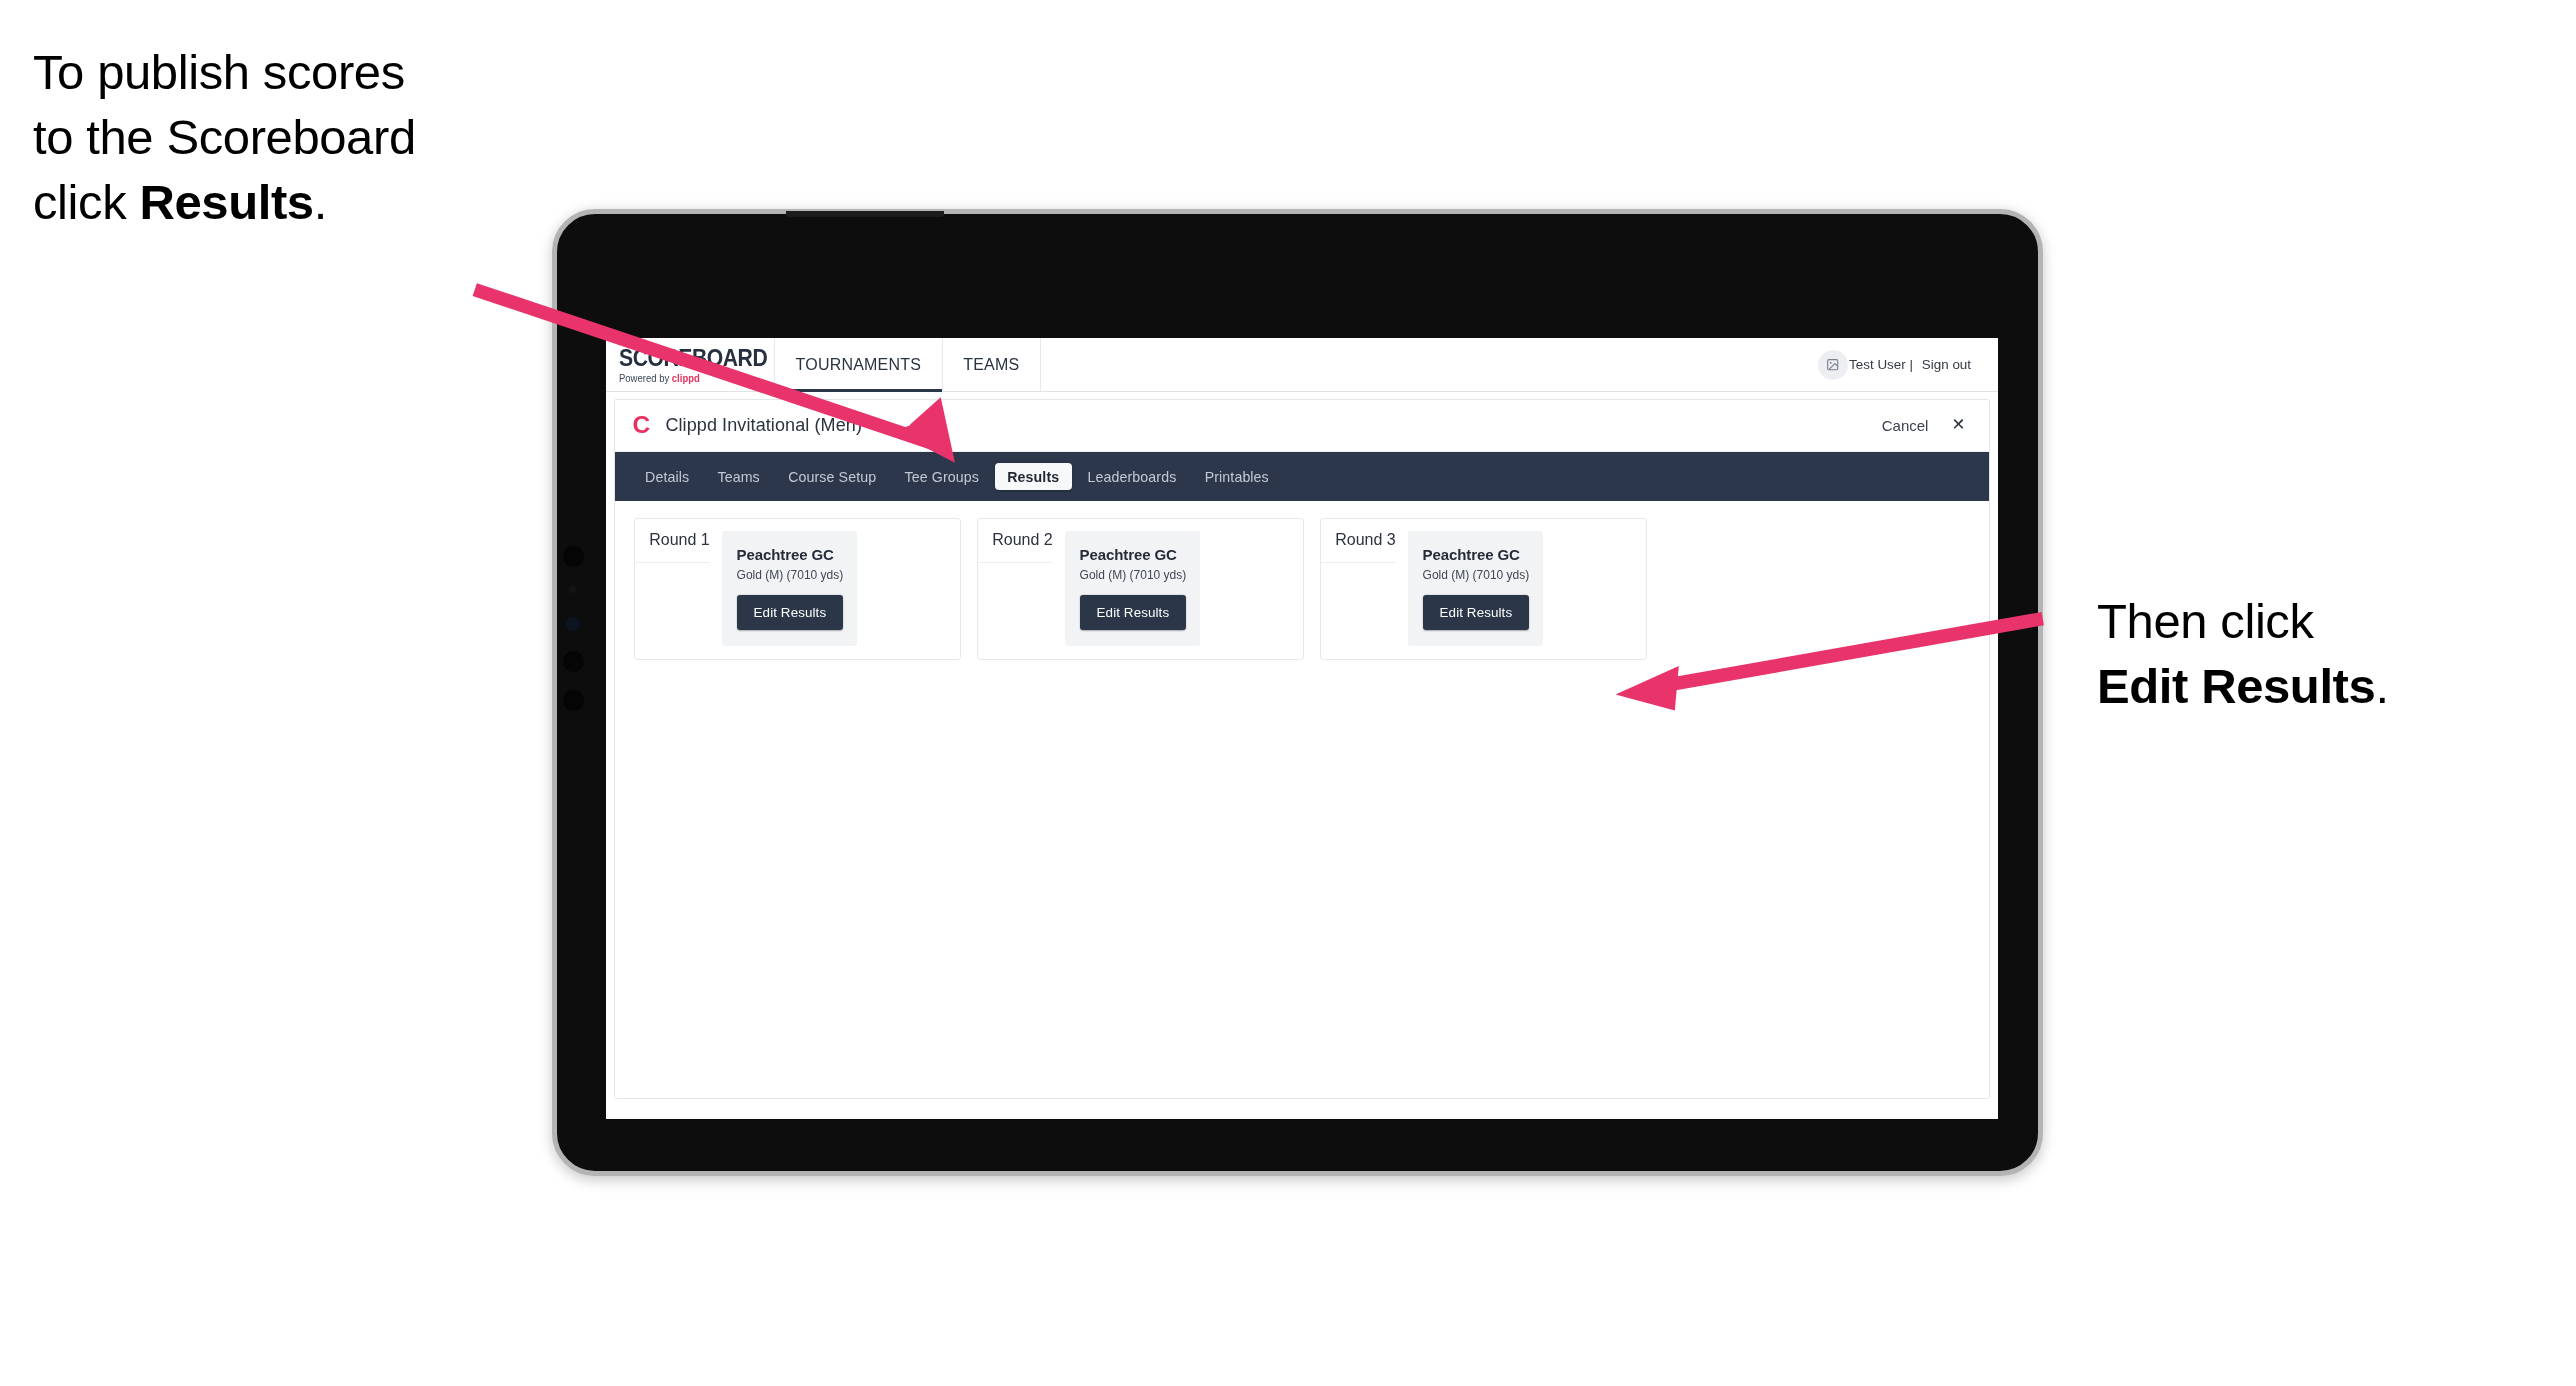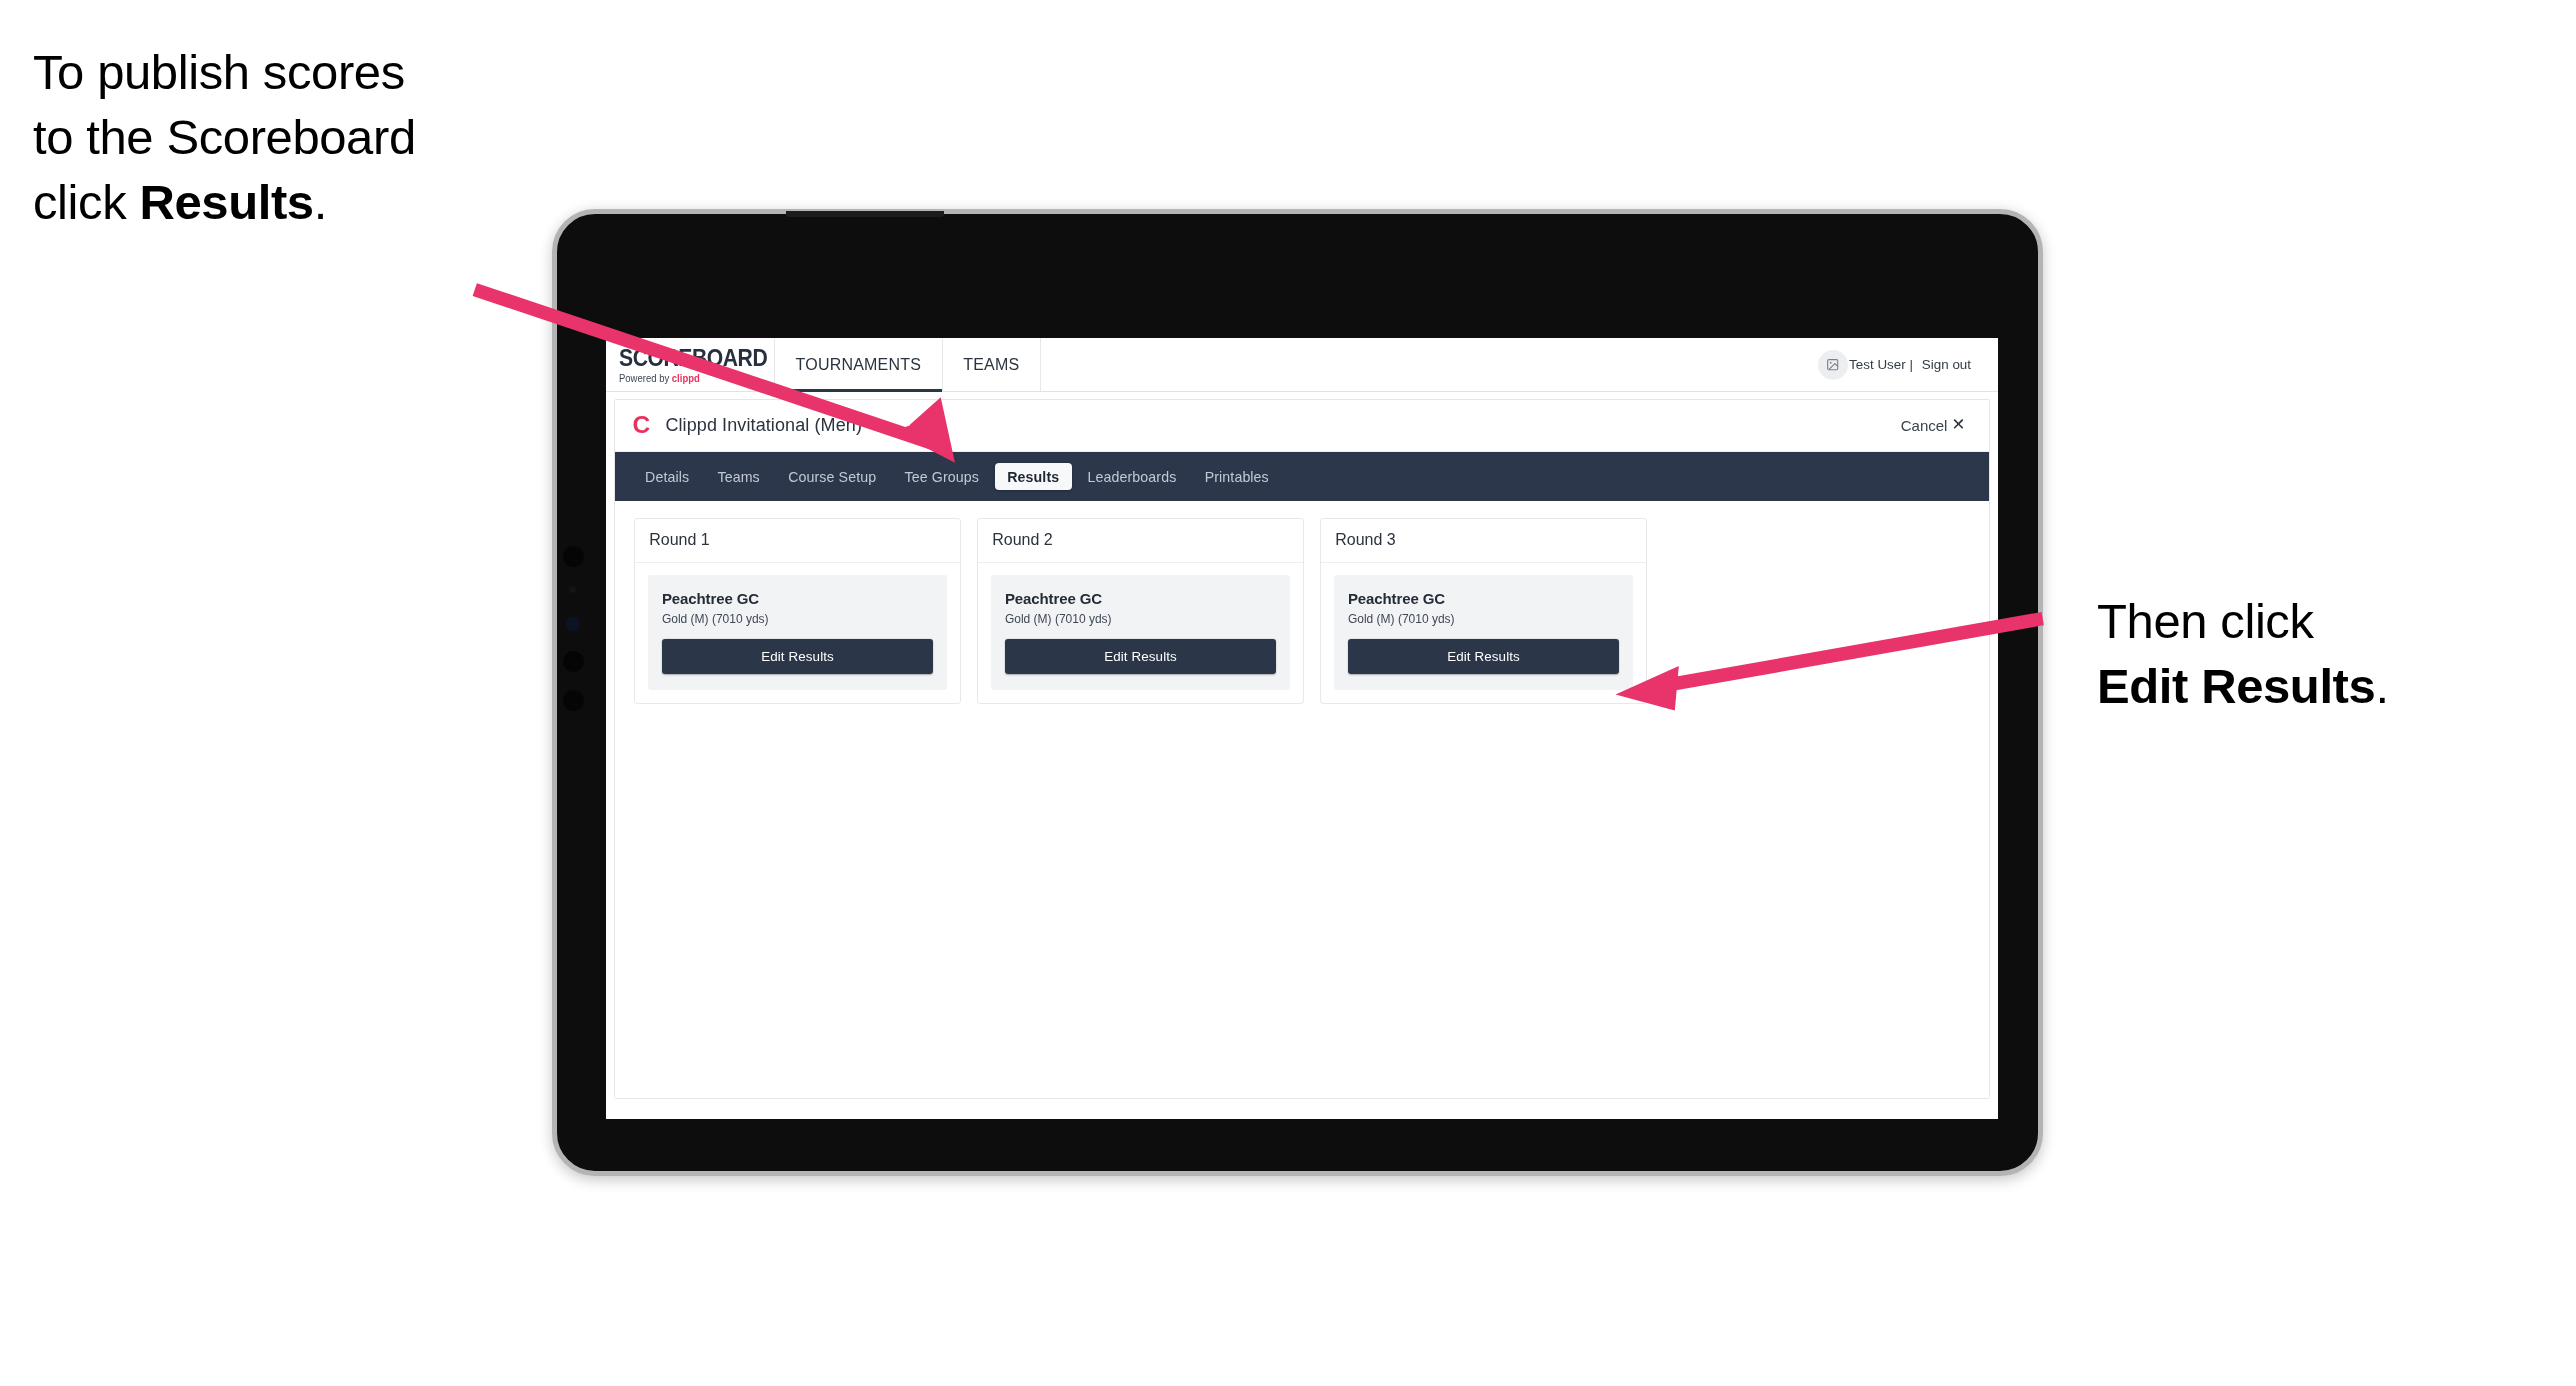--- a/index.html
+++ b/index.html
@@ -195,21 +195,21 @@
   }
   #tournament-name {
     font-size: 18px;
     color: #2b333f;
     letter-spacing: 0.1px;
   }
   #title-spacer { flex: 1; }
   #cancel-btn {
     display: flex;
     align-items: center;
-    gap: 4px;
+    gap: 23px;
     font-size: 15px;
     color: #3a424e;
     padding-right: 14.2px;
   }
   #cancel-x {
     font-size: 16.6px;
     line-height: 1;
     font-weight: 500;
     color: #2b333f;
   }
@@ -246,21 +246,21 @@
     display: flex;
     align-items: flex-start;
     gap: 16px;
   }
   .round-card {
     width: 327px;
     border: 0.8px solid #e6e8ec;
     border-radius: 3.2px;
     background: #ffffff;
     display: flex;
-    flex-direction: column;
+    flex-direction: row;
   }
   .round-card-header {
     height: 44px;
     display: flex;
     align-items: center;
     padding-left: 14.2px;
     border-bottom: 0.8px solid #eceef1;
     font-size: 16px;
     color: #2b333f;
   }

